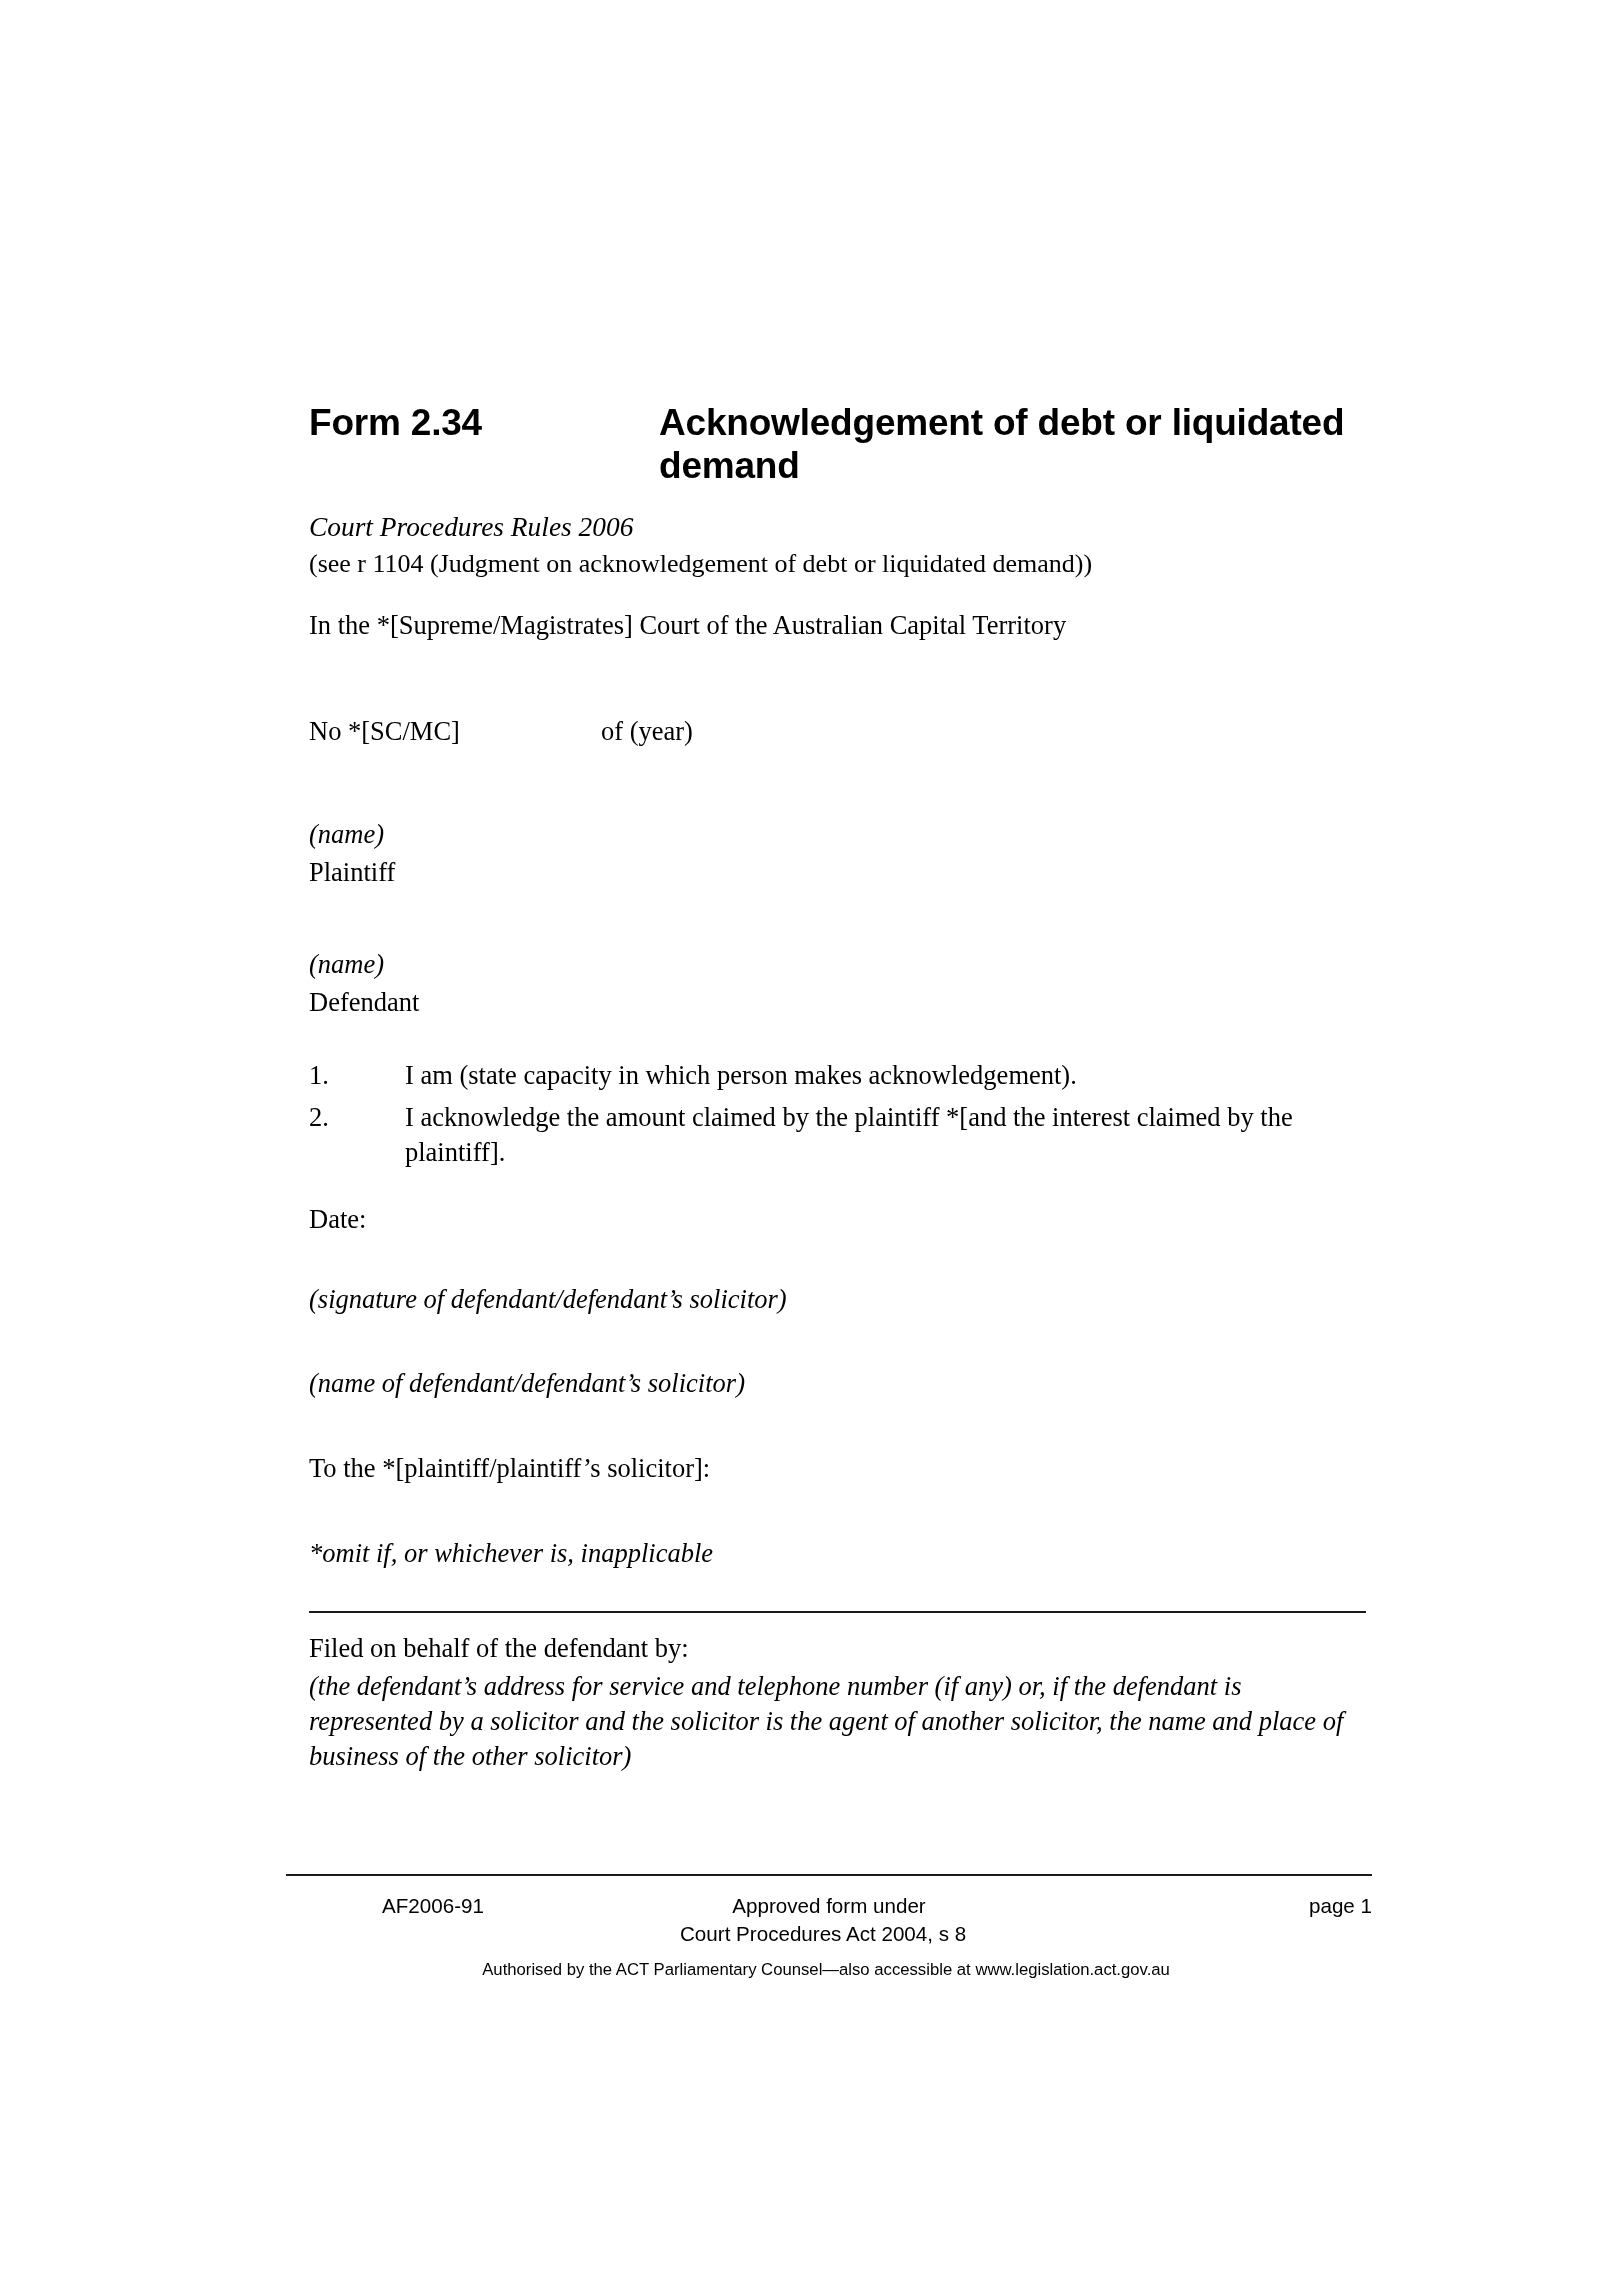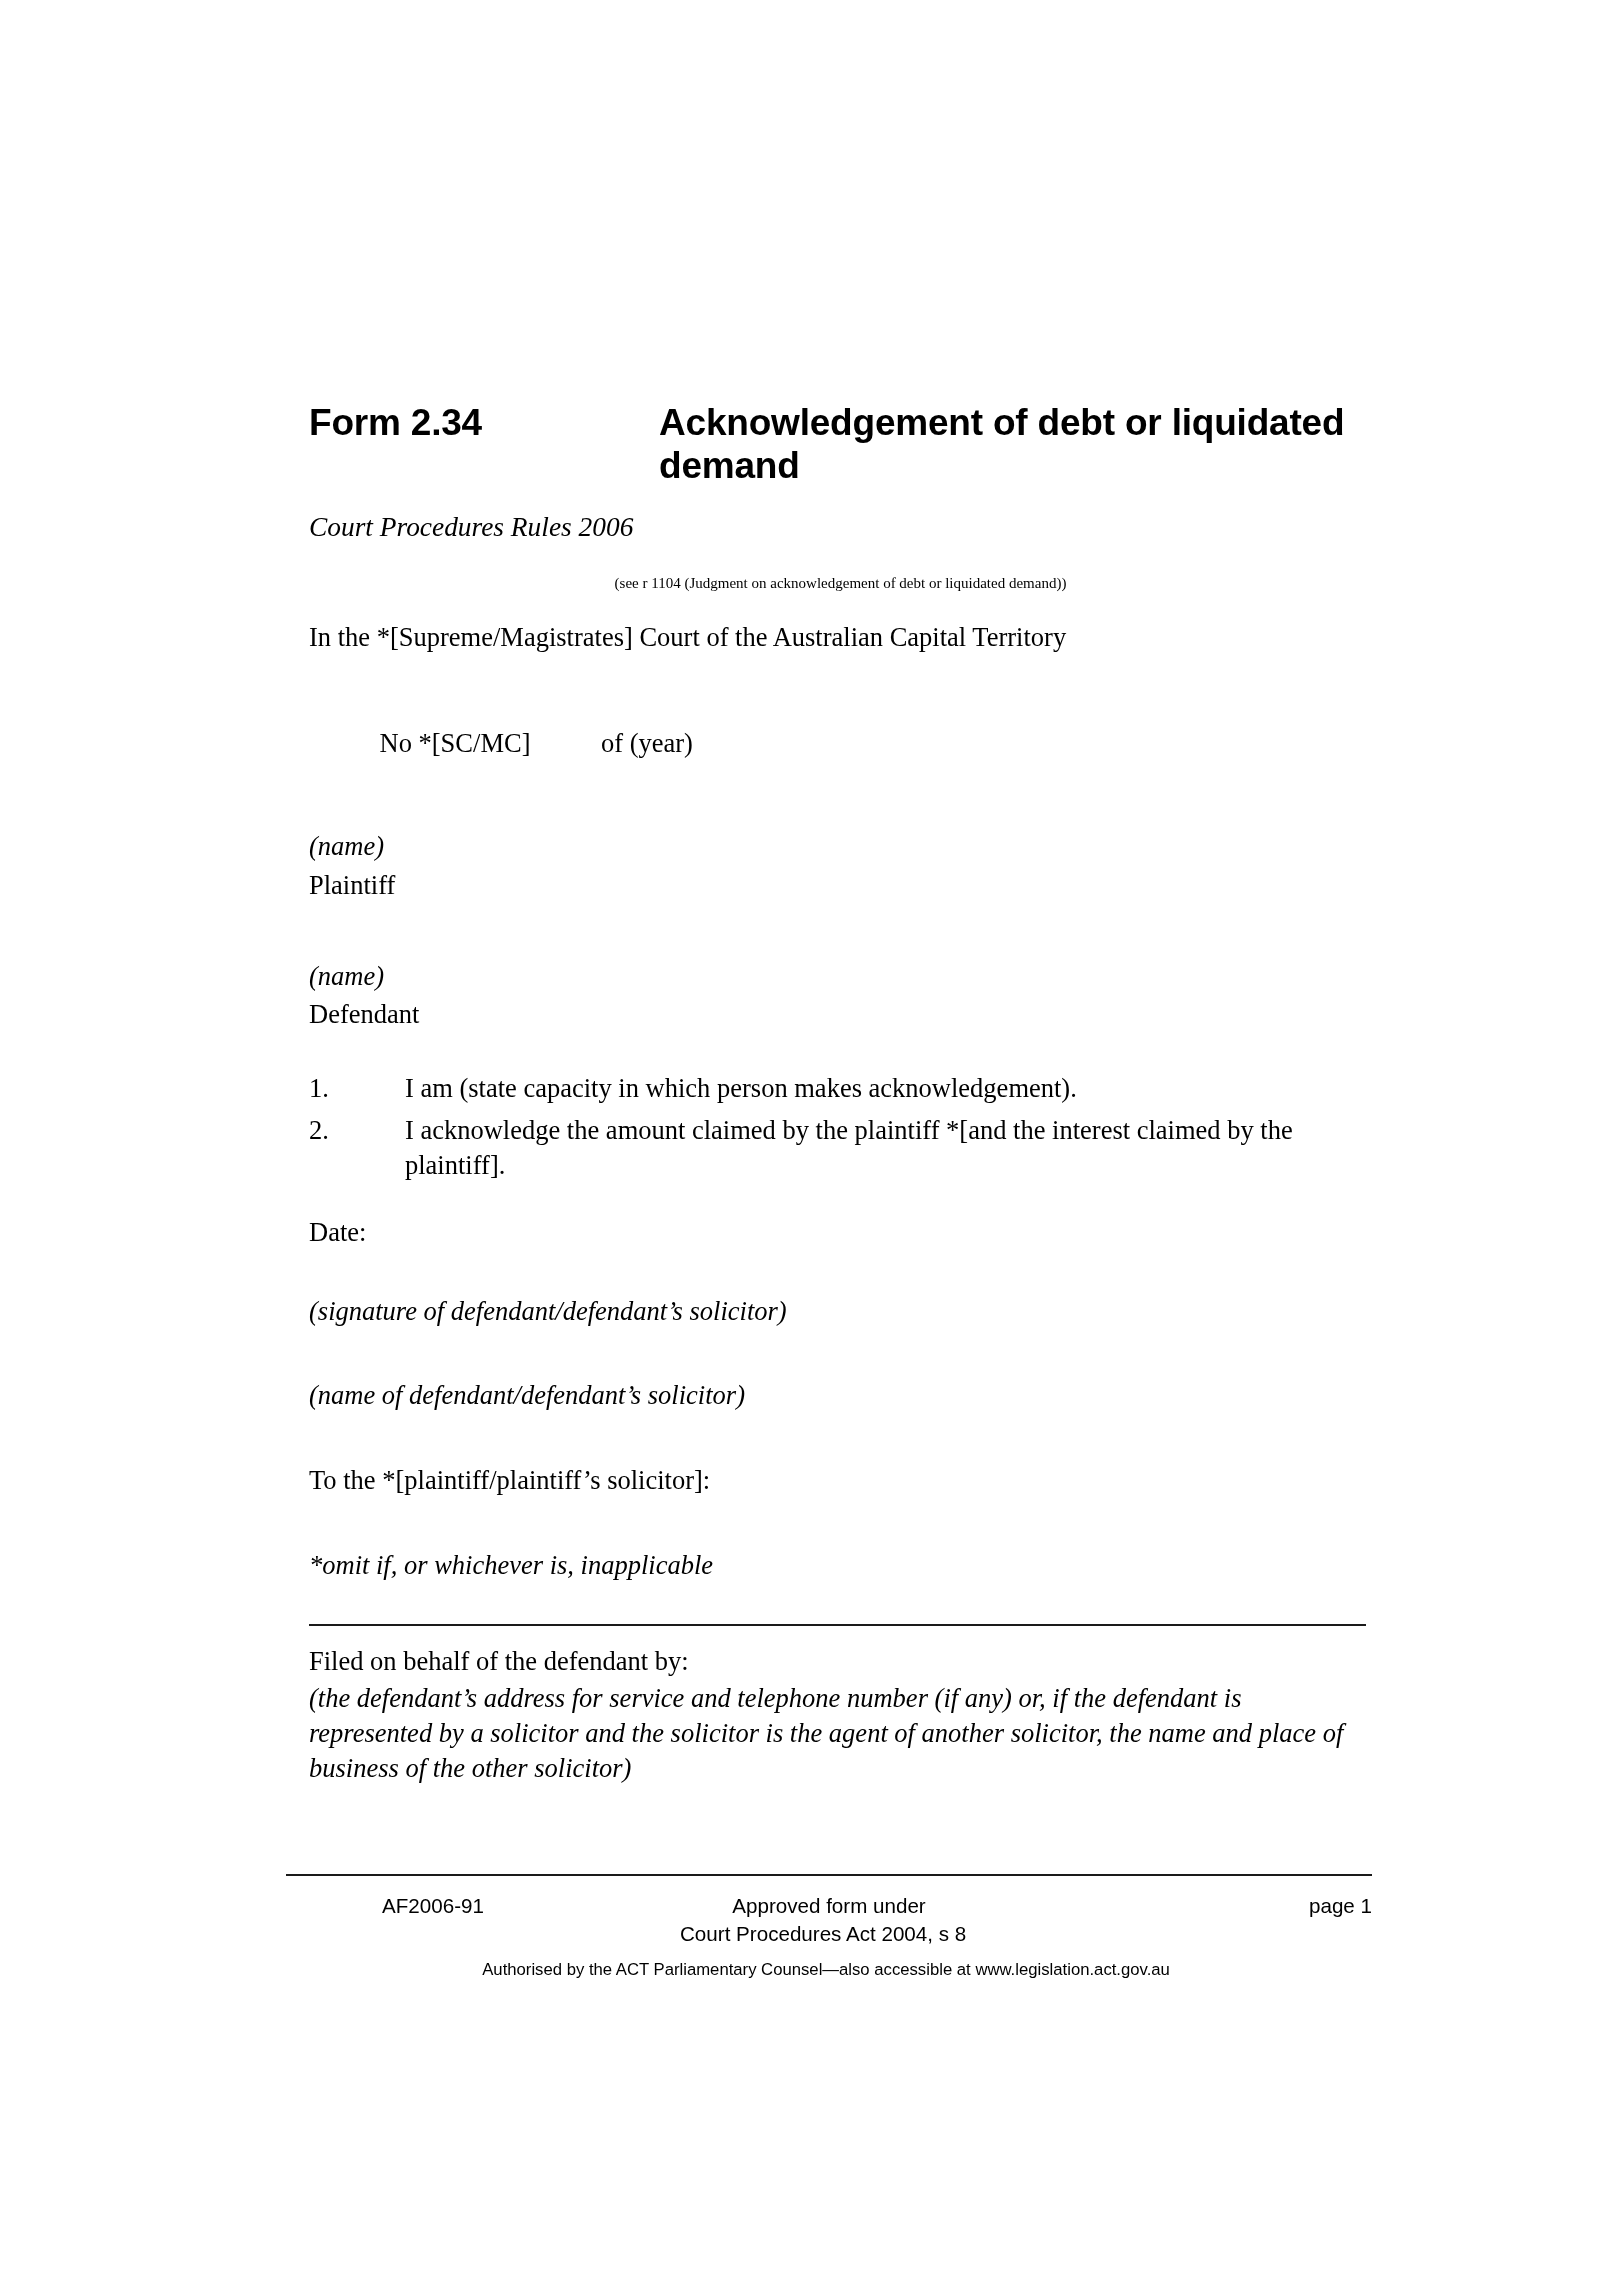--- a/index.html
+++ b/index.html
@@ -44,38 +44,37 @@
   }
 
   
   .rules-title {
     font-style: italic;
     font-size: 27.4px;
     line-height: 1.2;
     margin-top: 23.5px;
   }
   .rules-ref {
-    font-size: 15px;
+    font-size: 26px;
     line-height: 1.25;
-    margin-top: 30px;
-    text-align: center;
+    margin-top: 4px;
   }
 
   
   .body-line {
     font-size: 26.5px;
     line-height: 1.3;
   }
   .court-line { margin-top: 27.4px; }
 
   .no-line {
     margin-top: 71px;
     display: flex;
   }
-  .no-line .no-label { width: 292px; flex: 0 0 292px; text-align: center; }
+  .no-line .no-label { width: 292px; flex: 0 0 292px; }
 
   .party-block { margin-top: 69px; }
   .party-block .party-sub { margin-top: 3.9px; }
 
   .party-block.defendant { margin-top: 57px; }
 
   
   .numbered {
     margin-top: 39px;
   }

